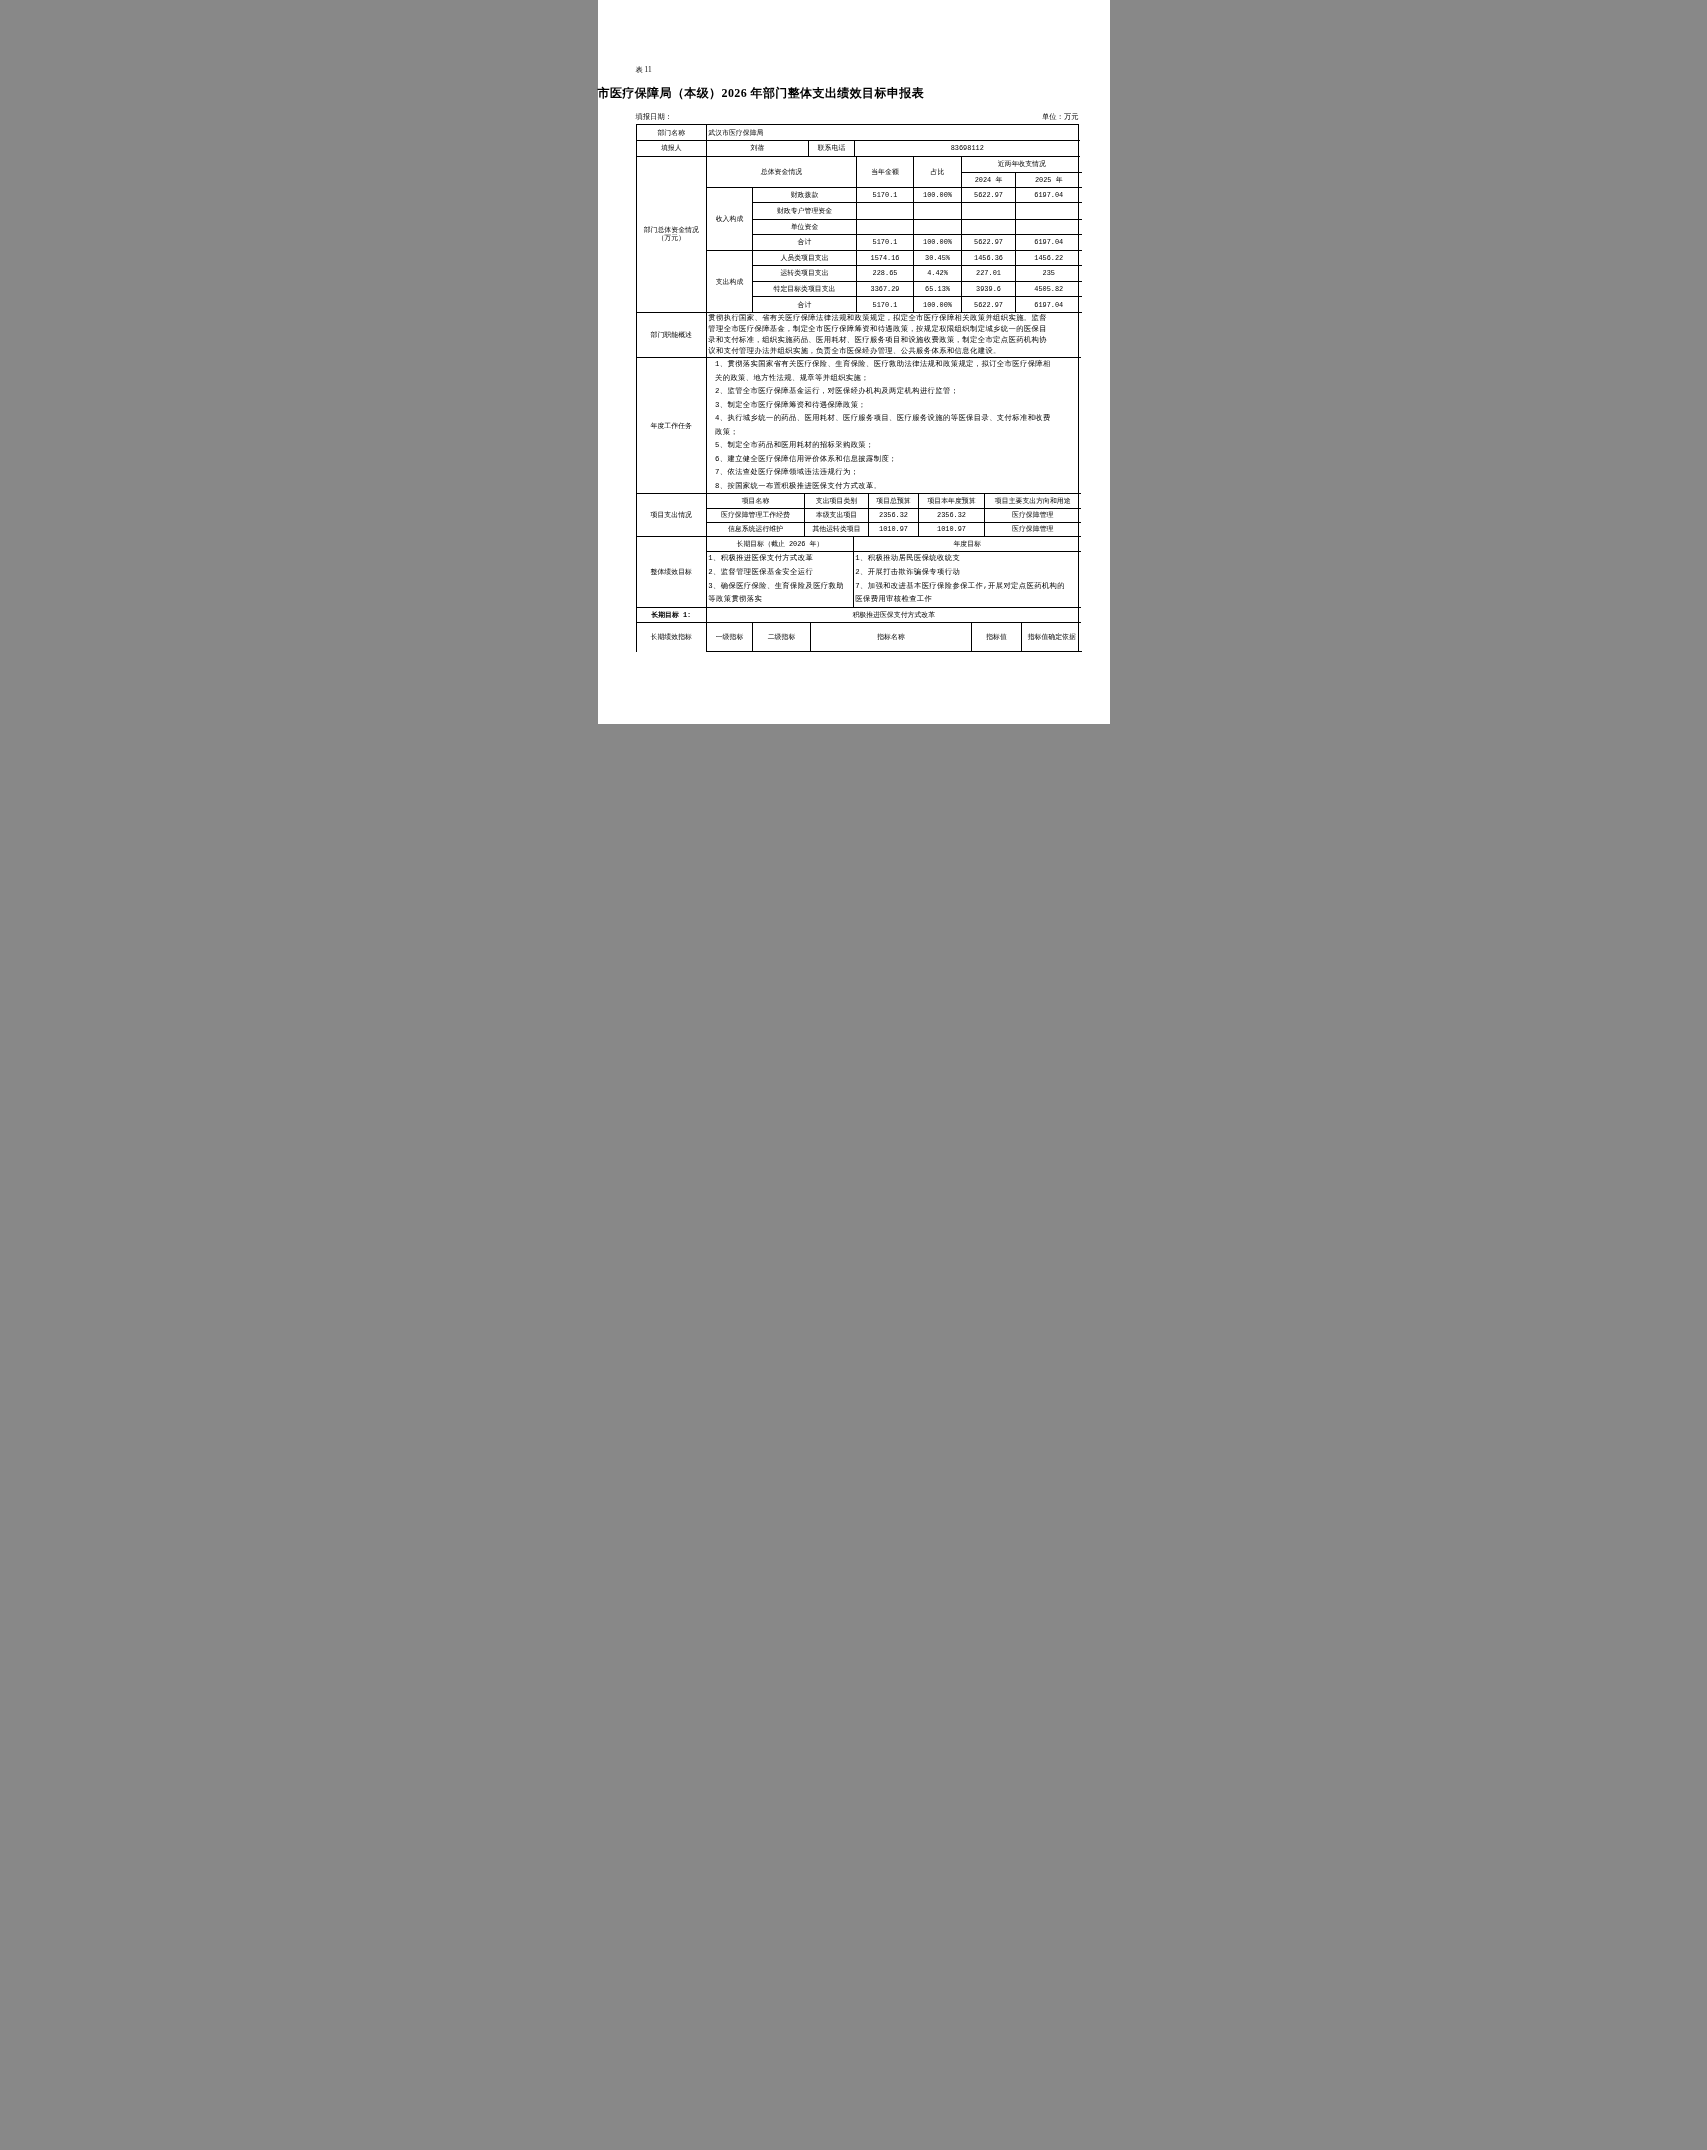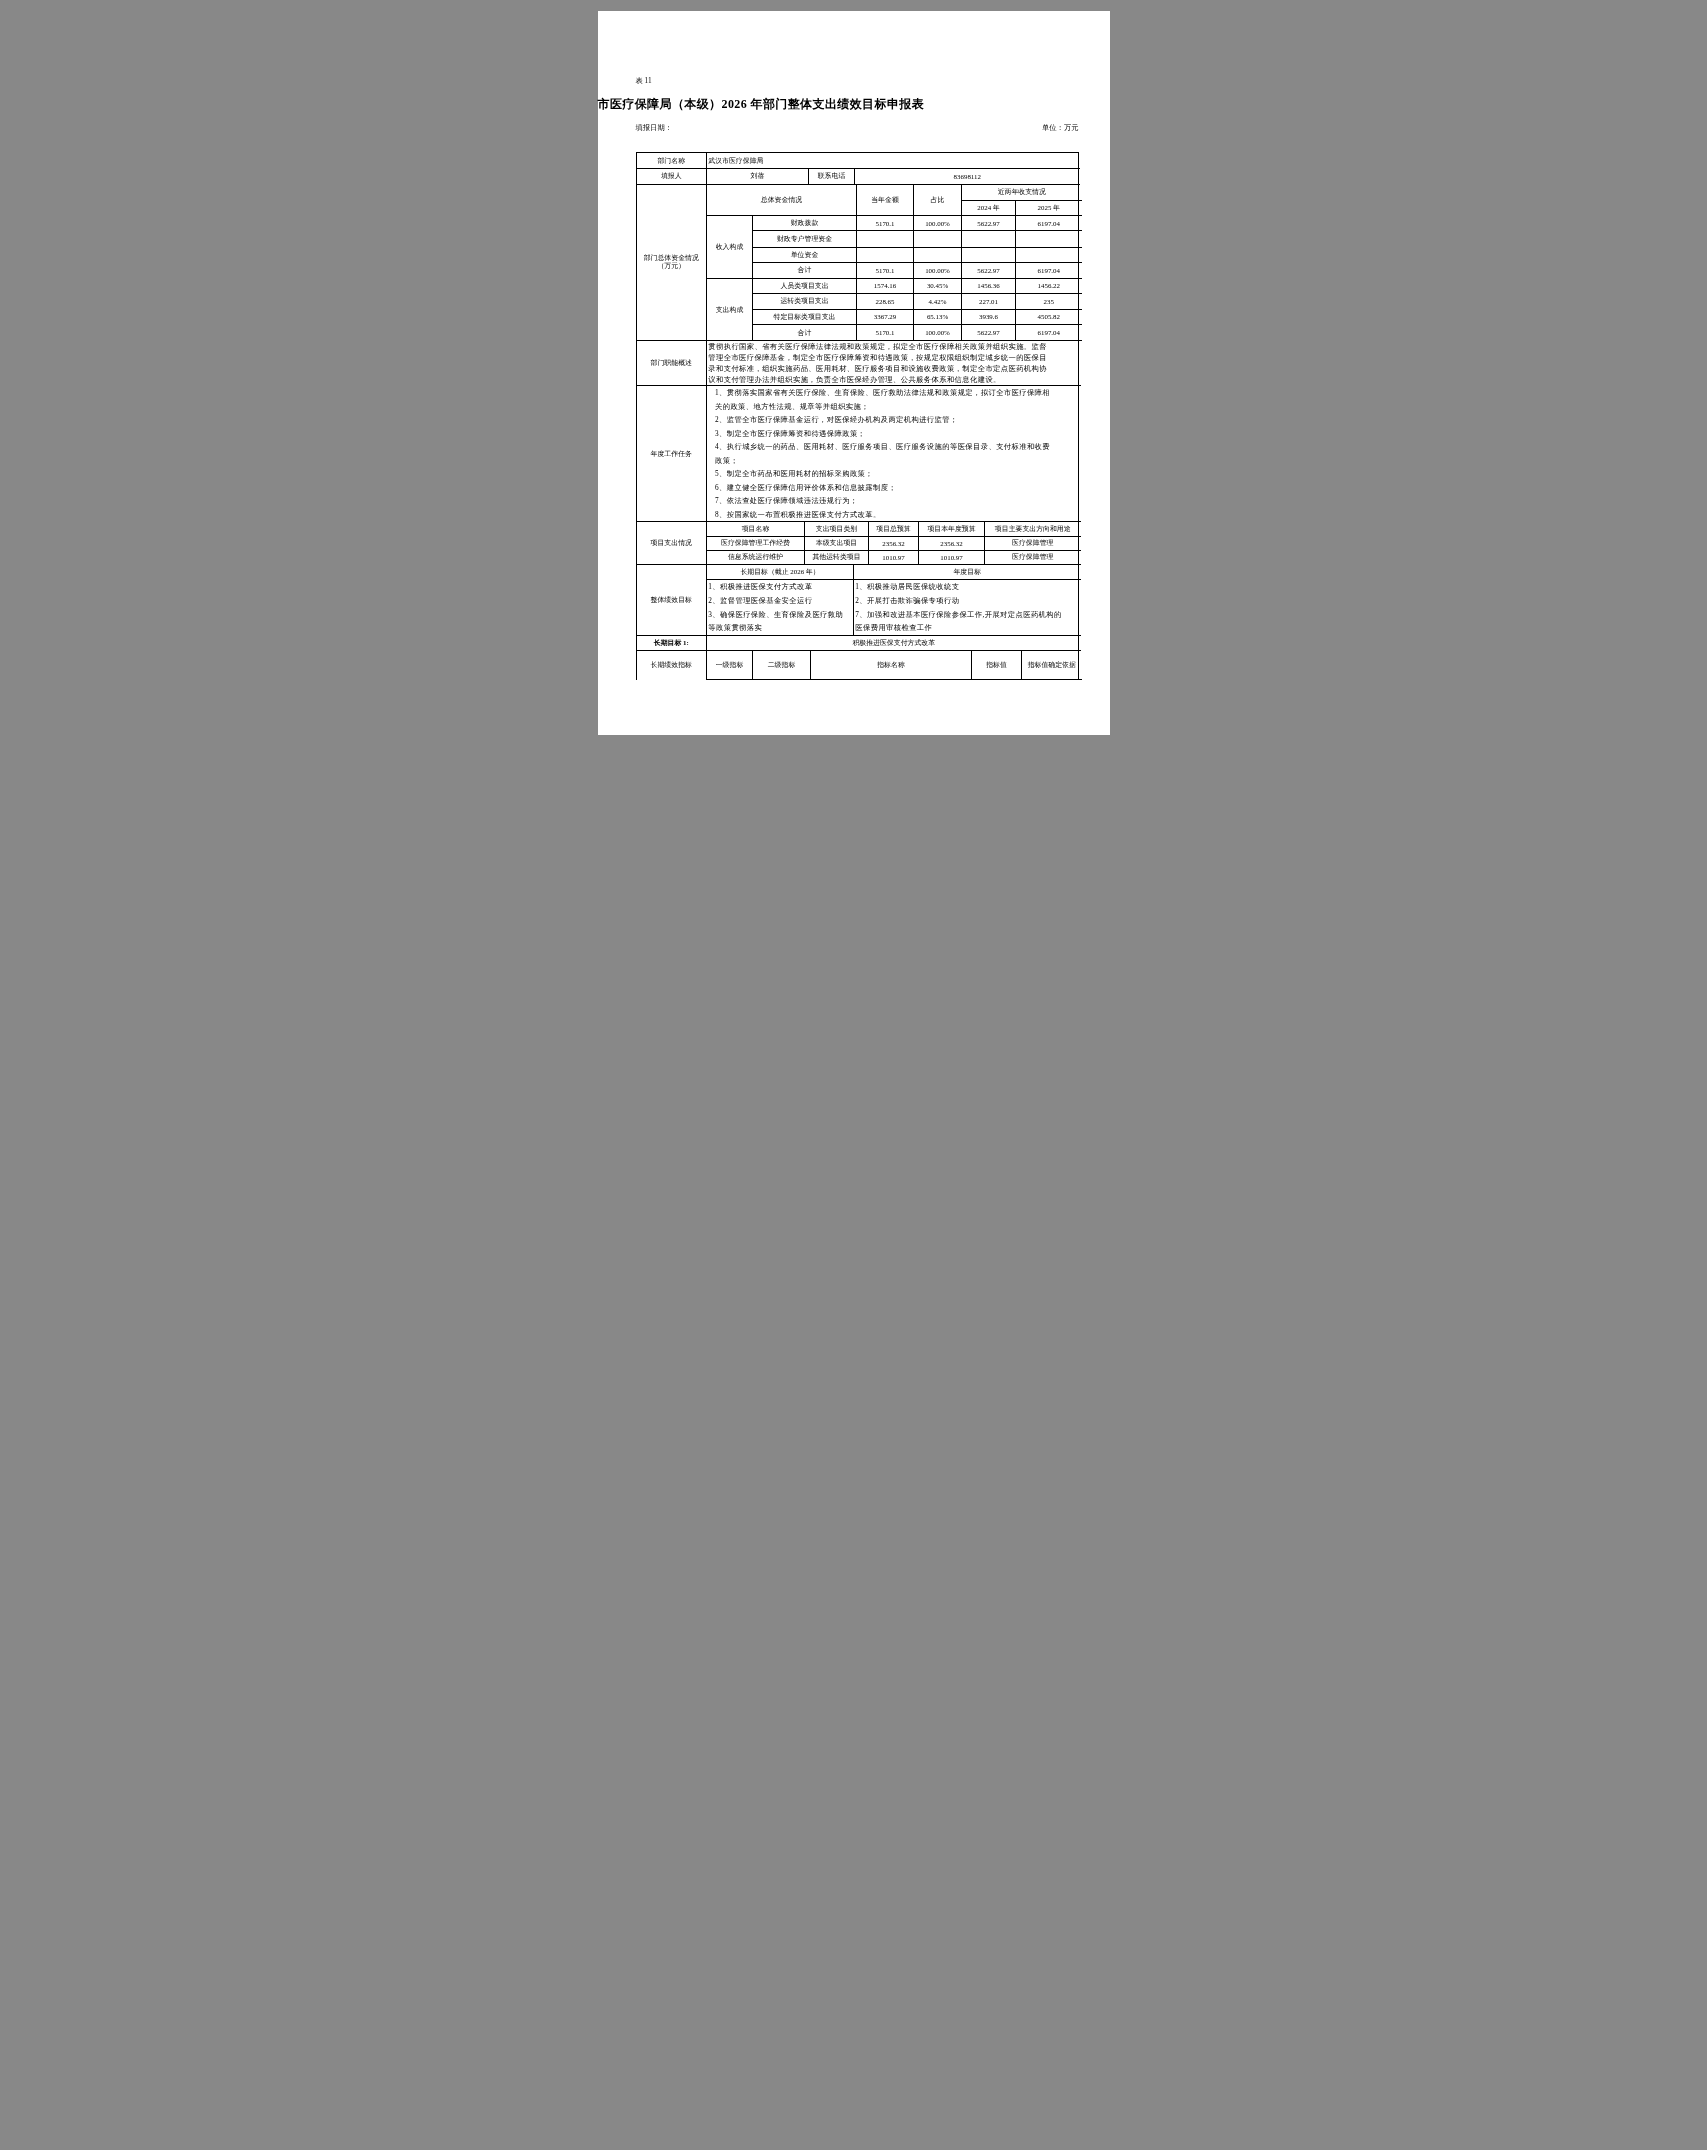--- a/index.html
+++ b/index.html
@@ -1,42 +1,43 @@
 <!DOCTYPE html>
 <html style="font-size:6.9px"><head>
 <meta charset="utf-8">
 <style>
   * { margin:0; padding:0; box-sizing:border-box; }
   html,body { background:#888; }
   .page {
     position:relative;
     width:512px; height:724px;
-    margin:11px auto;
+    margin:0 auto;
     background:#ffffff;
     font-family:"Liberation Serif","DejaVu Serif",serif;
     color:#000;
   }
   .form-no {
     position:absolute; left:38px; top:65px;
     font-size:7.3px;
   }
   .doc-title {
     position:absolute; left:0; top:85px; width:100%;
     text-align:left; font-size:12px; font-weight:bold; letter-spacing:0.4px;
   }
   .meta-row {
     position:absolute; left:38px; top:112px; width:443px;
     font-size:7.3px;
   }
   .meta-row .unit { float:right; }
   .tbl-wrap {
-    position:absolute; left:38px; top:141px; width:443px;
+    position:absolute; left:38px; top:124px; width:443px;
     border-top:1.3px solid #000;
     border-left:0.9px solid #000;
     border-right:0.9px solid #000;
+    font-family:Liberation Mono, monospace;
   }
   table { width:443px; table-layout:fixed; border-collapse:collapse; }
   td, th {
     border-right:0.4px solid #000;
     border-bottom:1.3px solid #000;
     font-size:6.9px; font-weight:normal;
     text-align:center; vertical-align:middle;
     overflow:hidden; padding:0 1.3px;
   }
   td.last, th.last { border-right:none; }

